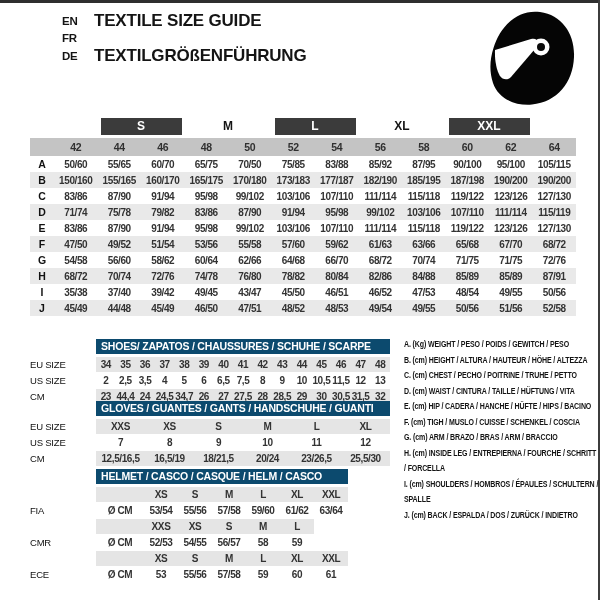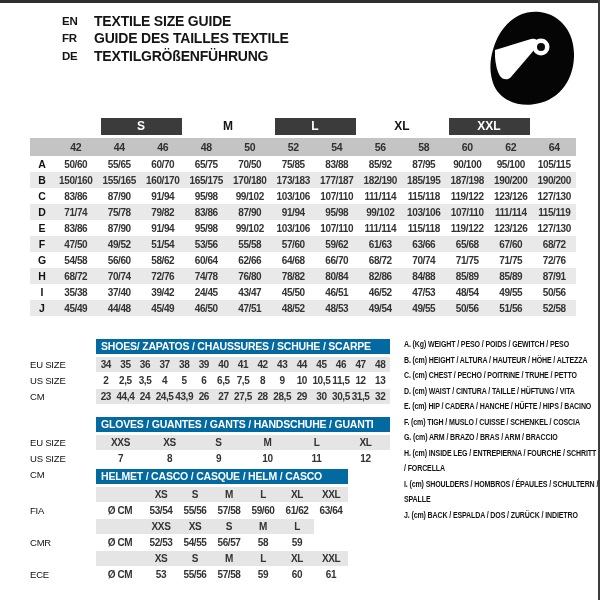--- a/index.html
+++ b/index.html
@@ -5,47 +5,47 @@
   html,body{margin:0;padding:0;}
   body{width:600px;height:600px;position:relative;background:#fff;overflow:hidden;
        font-family:"Liberation Sans","DejaVu Sans",sans-serif;}
   .frame-top{position:absolute;top:0;left:0;width:600px;height:3px;background:#2e2e2e;}
   .frame-right{position:absolute;top:0;right:0;width:2px;height:600px;background:#3c3c3c;}
 
   
   .langs{position:absolute;left:38px;top:12px;margin-left:24px;}
   .lang-row{display:flex;height:17.5px;align-items:center;}
   .lang-code{width:32px;font-size:11.5px;font-weight:bold;color:#141414;letter-spacing:-0.2px;}
-  .lang-text{font-size:14px;font-weight:bold;color:#141414;letter-spacing:-0.2px;white-space:nowrap;}
+  .lang-text{font-size:17px;font-weight:bold;color:#141414;letter-spacing:-0.2px;white-space:nowrap;}
 
   .helmet-icon{position:absolute;top:8px;right:20px;width:100px;height:102px;}
 
   
   .main-table{position:absolute;left:30px;top:117px;width:546px;}
   .mrow{display:grid;grid-template-columns:24px repeat(12,1fr);align-items:center;}
   .group-row{height:19px;margin-bottom:2px;}
   .group-cell{grid-column:span 2;height:17px;line-height:17px;text-align:center;
               font-size:12px;font-weight:bold;color:#141414;}
   .group-cell.boxed{background:#3b3b3b;color:#fff;margin:0 3px;}
   .num-row{height:18px;background:#c4c4c4;}
   .num-cell{text-align:center;font-size:10.5px;font-weight:bold;color:#303030;letter-spacing:-0.3px;}
   .data-row{height:16px;}
   .data-row.alt{background:#e9e9e9;}
   .row-label{text-align:center;font-size:10.5px;font-weight:bold;color:#111;}
   .val-cell{text-align:center;font-size:10px;font-weight:bold;color:#333;letter-spacing:-0.4px;white-space:nowrap;}
 
   
   .subtable{position:absolute;left:30px;}
   .sub-shoes{top:338px;width:360px;}
-  .sub-gloves{top:416px;width:360px;}
+  .sub-gloves{top:400px;width:360px;}
   .sub-helmet{top:468px;width:318px;}
   .st-row{display:flex;height:16px;align-items:center;}
   .head-row{margin-bottom:2px;}
   .st-label{width:66px;font-size:9.5px;font-weight:normal;color:#111;letter-spacing:-0.2px;flex:none;}
-  .st-bar{flex:1;height:15px;line-height:15px;background:#0369a1;color:#fff;
+  .st-bar{flex:1;height:15px;line-height:15px;background:#0c4a6e;color:#fff;
           font-size:10.5px;font-weight:bold;padding-left:5px;letter-spacing:-0.2px;white-space:nowrap;}
   .st-cells{flex:1;display:grid;height:15px;}
   .cols15{grid-template-columns:repeat(15,1fr);}
   .cols6{grid-template-columns:repeat(6,1fr);}
   .colsH{grid-template-columns:48px repeat(6,1fr);}
   .st-cells span{display:flex;align-items:center;justify-content:center;height:100%;
                  font-size:10px;font-weight:bold;color:#333;letter-spacing:-0.4px;white-space:nowrap;}
   .st-cells span.cellbg{background:#e5e5e5;}
 
   
@@ -59,21 +59,20 @@
 <div class="frame-top"></div>
 <div class="frame-right"></div>
 
 <div class="langs">
     <div class="lang-row">
       <span class="lang-code">EN</span>
       <span class="lang-text">TEXTILE SIZE GUIDE</span>
     </div>
     <div class="lang-row">
       <span class="lang-code">FR</span>
-      <span class="lang-text">GUIDE DES TAILLES TEXTILE</span>
     </div>
     <div class="lang-row">
       <span class="lang-code">DE</span>
       <span class="lang-text">TEXTILGRÖßENFÜHRUNG</span>
     </div>
   </div>
 
 <svg class="helmet-icon" viewBox="0 0 100 100">
   <path d="M60 3 C82 6 95 25 94 48 C93 74 77 93 52 95.5 C34 97 18 89 13 74 C9 62 10 50 13.5 39 C20 17 38 0 60 3 Z" fill="#050505"></path>
   <path d="M15 41 L51 30 C56 28.5 59.5 32 57.5 37 L31 68 C28 71.5 22.5 71 19.8 66.8 C16.5 61 14.6 52 15 41 Z" fill="#fff"></path>
@@ -186,21 +185,21 @@
       <div class="val-cell">47/50</div>
       <div class="val-cell">49/52</div>
       <div class="val-cell">51/54</div>
       <div class="val-cell">53/56</div>
       <div class="val-cell">55/58</div>
       <div class="val-cell">57/60</div>
       <div class="val-cell">59/62</div>
       <div class="val-cell">61/63</div>
       <div class="val-cell">63/66</div>
       <div class="val-cell">65/68</div>
-      <div class="val-cell">67/60</div>
+      <div class="val-cell">67/70</div>
       <div class="val-cell">68/72</div>
     </div>
     <div class="mrow data-row">
       <div class="row-label">G</div>
       <div class="val-cell">54/58</div>
       <div class="val-cell">56/60</div>
       <div class="val-cell">58/62</div>
       <div class="val-cell">60/64</div>
       <div class="val-cell">62/66</div>
       <div class="val-cell">64/68</div>
@@ -224,21 +223,21 @@
       <div class="val-cell">84/88</div>
       <div class="val-cell">85/89</div>
       <div class="val-cell">85/89</div>
       <div class="val-cell">87/91</div>
     </div>
     <div class="mrow data-row">
       <div class="row-label">I</div>
       <div class="val-cell">35/38</div>
       <div class="val-cell">37/40</div>
       <div class="val-cell">39/42</div>
-      <div class="val-cell">24/45</div>
+      <div class="val-cell">49/45</div>
       <div class="val-cell">43/47</div>
       <div class="val-cell">45/50</div>
       <div class="val-cell">46/51</div>
       <div class="val-cell">46/52</div>
       <div class="val-cell">47/53</div>
       <div class="val-cell">48/54</div>
       <div class="val-cell">49/55</div>
       <div class="val-cell">50/56</div>
     </div>
     <div class="mrow data-row alt">
@@ -303,21 +302,21 @@
         <span>13</span>
       </div>
     </div>
     <div class="st-row">
       <span class="st-label">CM</span>
       <div class="st-cells cols15">
         <span class="cellbg">23</span>
         <span class="cellbg">44,4</span>
         <span class="cellbg">24</span>
         <span class="cellbg">24,5</span>
-        <span class="cellbg">43,9</span>
+        <span class="cellbg">34,7</span>
         <span class="cellbg">26</span>
         <span class="cellbg">27</span>
         <span class="cellbg">27,5</span>
         <span class="cellbg">28</span>
         <span class="cellbg">28,5</span>
         <span class="cellbg">29</span>
         <span class="cellbg">30</span>
         <span class="cellbg">30,5</span>
         <span class="cellbg">31,5</span>
         <span class="cellbg">32</span>
@@ -347,20 +346,28 @@
         <span>7</span>
         <span>8</span>
         <span>9</span>
         <span>10</span>
         <span>11</span>
         <span>12</span>
       </div>
     </div>
     <div class="st-row">
       <span class="st-label">CM</span>
+      <div class="st-cells cols6">
+        <span class="cellbg">12,5/16,5</span>
+        <span class="cellbg">16,5/19</span>
+        <span class="cellbg">18/21,5</span>
+        <span class="cellbg">20/24</span>
+        <span class="cellbg">23/26,5</span>
+        <span class="cellbg">25,5/30</span>
+      </div>
     </div>
   </div>
 
 <div class="subtable sub-helmet">
   <div class="st-row head-row">
     <span class="st-label"></span>
     <div class="st-bar">HELMET / CASCO / CASQUE / HELM / CASCO</div>
   </div>
 <div class="st-row">
       <span class="st-label"></span>

